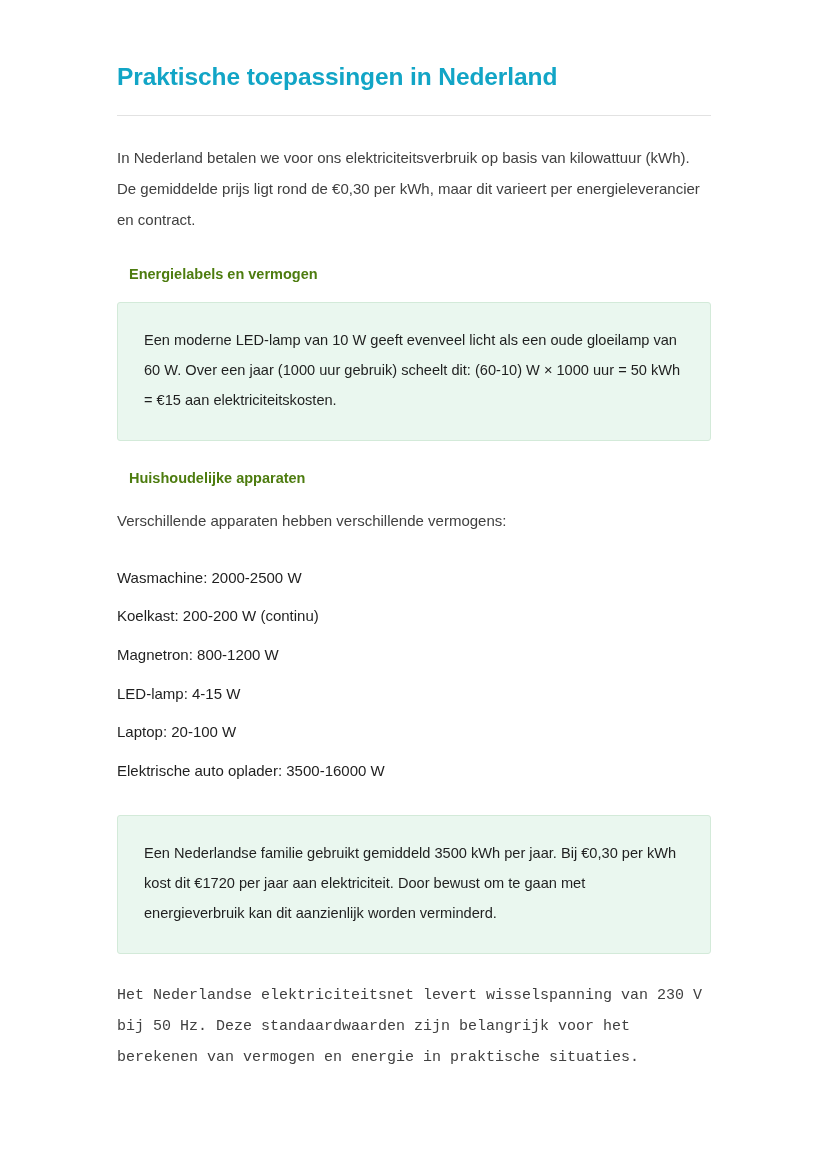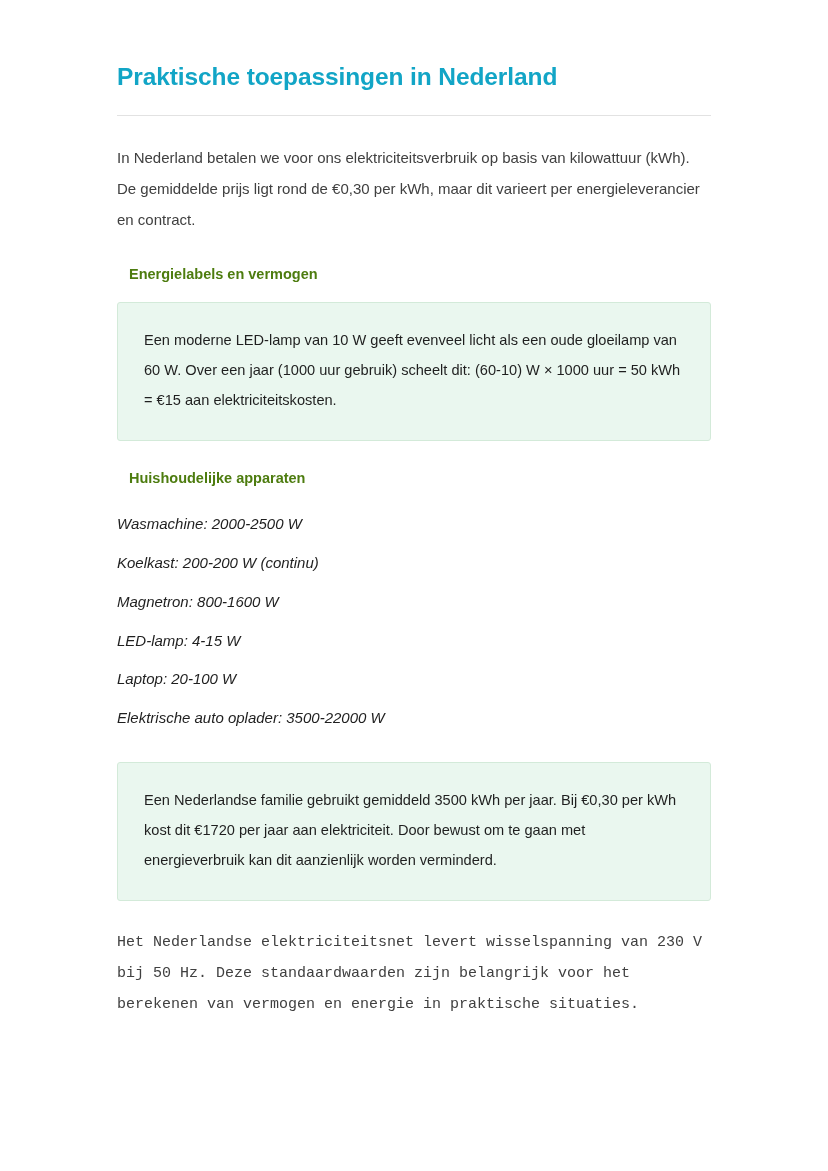--- a/index.html
+++ b/index.html
@@ -72,21 +72,20 @@
   }
   .spec-list {
     margin: 0 0 24px 0;
     padding: 0;
     list-style: none;
   }
   .spec-list li {
     font-size: 15px;
     line-height: 2.58;
     color: #1f1f1f;
-    font-style: italic;
   }
   .intro-block {
     margin-bottom: 8px;
   }
 </style>
 </head>
 <body>
 
 <div class="page">
 
@@ -99,27 +98,28 @@
 
   <section>
     <h2 class="subhead first">Energielabels en vermogen</h2>
     <div class="callout">
       <p>Een moderne LED-lamp van 10 W geeft evenveel licht als een oude gloeilamp van 60 W. Over een jaar (1000 uur gebruik) scheelt dit: (60-10) W × 1000 uur = 50 kWh = €15 aan elektriciteitskosten.</p>
     </div>
   </section>
 
   <section>
     <h2 class="subhead">Huishoudelijke apparaten</h2>
+    <p class="body-text">Verschillende apparaten hebben verschillende vermogens:</p>
     <ul class="spec-list">
       <li>Wasmachine: 2000-2500 W</li>
       <li>Koelkast: 200-200 W (continu)</li>
-      <li>Magnetron: 800-1600 W</li>
+      <li>Magnetron: 800-1200 W</li>
       <li>LED-lamp: 4-15 W</li>
       <li>Laptop: 20-100 W</li>
-      <li>Elektrische auto oplader: 3500-22000 W</li>
+      <li>Elektrische auto oplader: 3500-16000 W</li>
     </ul>
     <div class="callout">
       <p>Een Nederlandse familie gebruikt gemiddeld 3500 kWh per jaar. Bij €0,30 per kWh kost dit €1720 per jaar aan elektriciteit. Door bewust om te gaan met energieverbruik kan dit aanzienlijk worden verminderd.</p>
     </div>
   </section>
 
   <p class="body-text last">Het Nederlandse elektriciteitsnet levert wisselspanning van 230 V bij 50 Hz. Deze standaardwaarden zijn belangrijk voor het berekenen van vermogen en energie in praktische situaties.</p>
 
 </div>
 

